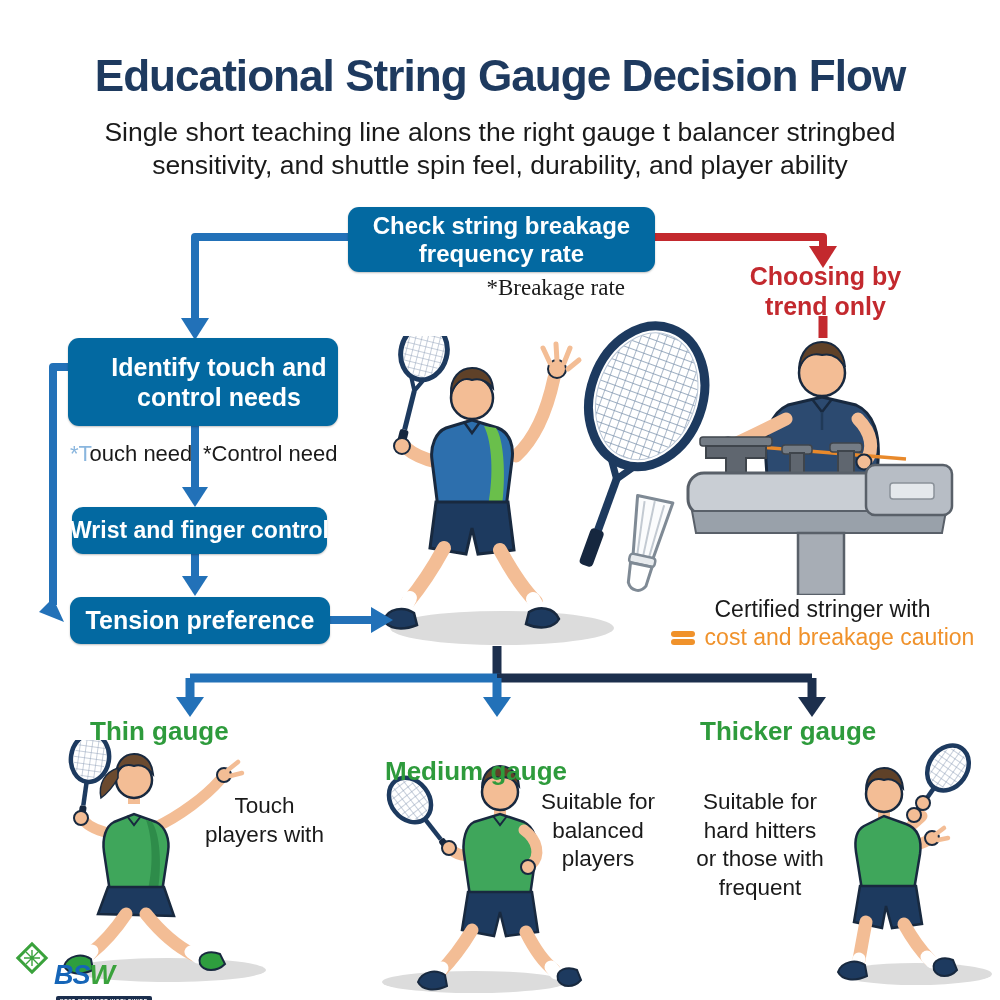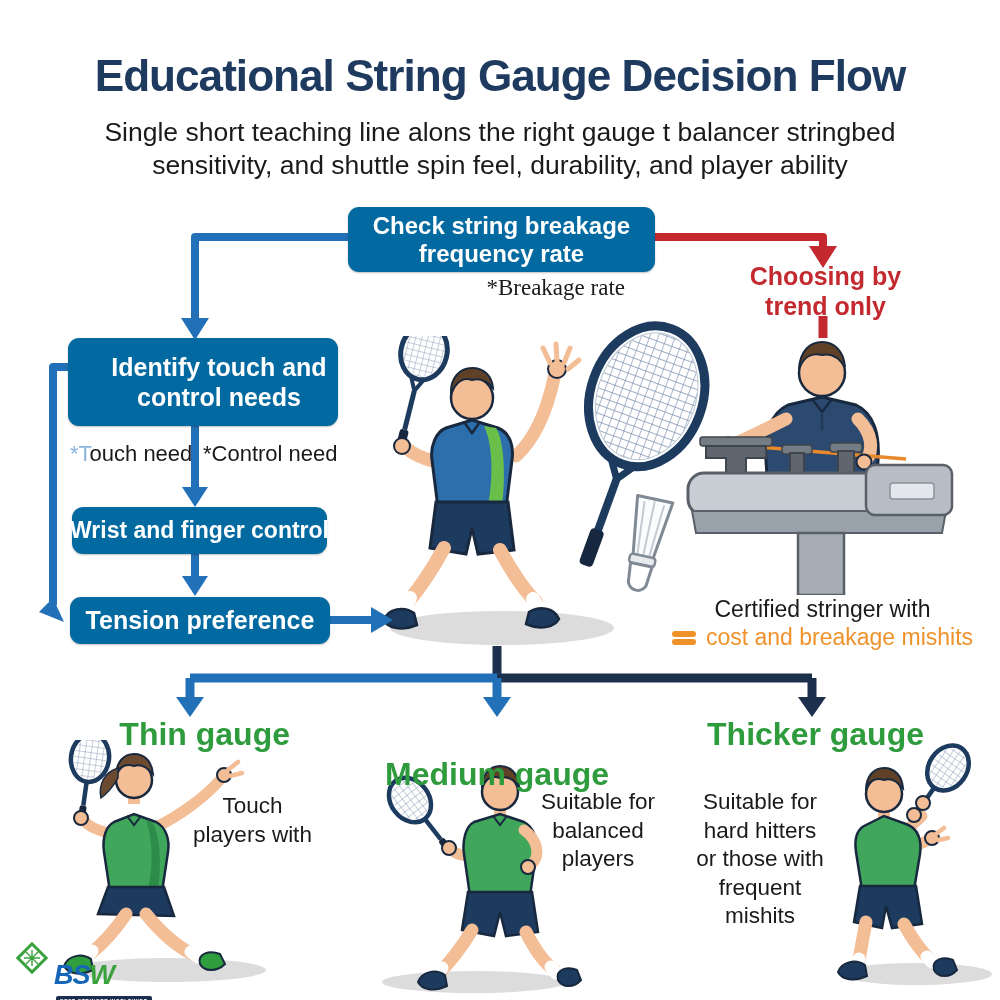--- a/index.html
+++ b/index.html
@@ -34,26 +34,26 @@
   #touch-note{left:70px;top:441px;}
   #touch-note::first-letter{color:#8ab6de;}
   #control-note{left:203px;top:441px;}
   #trend-label{left:738px;top:261px;width:175px;text-align:center;font-size:25px;font-weight:700;color:#c3292e;line-height:1.2;z-index:5;position:absolute;}
   #stringer-cap1{left:685px;top:596px;width:275px;text-align:center;font-size:23px;}
   #stringer-cap2{left:655px;top:624px;width:335px;display:flex;align-items:center;justify-content:center;gap:8px;font-size:23px;font-weight:500;color:#f0922b;position:absolute;z-index:5;}
   .coin-icon{width:26px;height:15px;position:relative;display:inline-block;flex:0 0 auto;}
   .coin-icon::before,.coin-icon::after{content:"";position:absolute;left:0;width:24px;height:6px;border-radius:3px;background:#f0922b;}
   .coin-icon::before{top:1px}.coin-icon::after{top:9px}
   
-  .gauge-heading{position:absolute;top:716px;text-align:right;font-size:32px;font-weight:700;color:#2e9b3c;z-index:5;}
+  .gauge-heading{position:absolute;top:716px;text-align:left;font-size:26px;font-weight:700;color:#2e9b3c;z-index:5;}
   #g1{left:90px;width:200px;}
   #g2{left:385px;width:224px;margin-top:40px;}
   #g3{left:700px;width:224px;}
   .desc{position:absolute;text-align:center;font-size:22.5px;line-height:1.27;font-weight:500;color:#1a1a1a;z-index:5;}
-  #d1{left:165px;top:792px;width:175px;}
+  #d1{left:177px;top:792px;width:175px;}
   #d2{left:518px;top:788px;width:160px;}
   #d3{left:675px;top:788px;width:170px;}
   
   #connectors{position:absolute;left:0;top:0;z-index:4;pointer-events:none;}
   .art{position:absolute;z-index:2;}
   
   #logo{left:14px;top:926px;width:150px;z-index:6;position:absolute;}
   .logo-row{display:flex;align-items:center;gap:4px;}
   .logo-name{font-size:27px;font-weight:800;font-style:italic;letter-spacing:-1px;line-height:1;margin-top:36px;}
   .logo-name .p1{color:#1565b8;}
@@ -132,41 +132,40 @@
     <div>trend only</div>
   </div>
 <div class="flow-box" id="identify-box">Identify touch and control needs</div>
 <div class="note" id="touch-note">*Touch need</div>
 <div class="note" id="control-note">*Control need</div>
 <div class="flow-box" id="wrist-box">Wrist and finger control</div>
 <div class="flow-box" id="tension-box">Tension preference</div>
 <div class="note" id="stringer-cap1">Certified stringer with</div>
 <div id="stringer-cap2">
   <span class="coin-icon"></span>
-  <span>cost and breakage mishits</span>
+  <span>cost and breakage caution</span>
 </div>
 
 <div class="gauge-heading" id="g1">Thin gauge</div>
 <div class="gauge-heading" id="g2">Medium gauge</div>
 <div class="gauge-heading" id="g3">Thicker gauge</div>
 <div class="desc" id="d1">
     <div>Touch</div>
     <div>players with</div>
   </div>
 <div class="desc" id="d2">
     <div>Suitable for</div>
     <div>balanced</div>
     <div>players</div>
   </div>
 <div class="desc" id="d3">
     <div>Suitable for</div>
     <div>hard hitters</div>
     <div>or those with</div>
     <div>frequent</div>
-    <div>mishits</div>
   </div>
 
 <svg class="art" style="left:380px;top:336px;" width="265" height="312" viewBox="0 0 265 312">
   <ellipse cx="122" cy="292" rx="112" ry="17" fill="#dcdcdc"></ellipse>
   <g transform="translate(44,16) rotate(14)">
     <ellipse cx="0" cy="0" rx="23" ry="28" fill="#ffffff" stroke="#1d3a5f" stroke-width="5"></ellipse>
     <ellipse cx="0" cy="0" rx="20" ry="25" fill="url(#pat-strings)"></ellipse>
     <path d="M-7 26 L0 40 L7 26" fill="none" stroke="#1d3a5f" stroke-width="4"></path>
     <line x1="0" y1="40" x2="0" y2="80" stroke="#1d3a5f" stroke-width="5"></line>
     <rect x="-4.5" y="80" width="9" height="24" rx="3" fill="#16273f"></rect>

